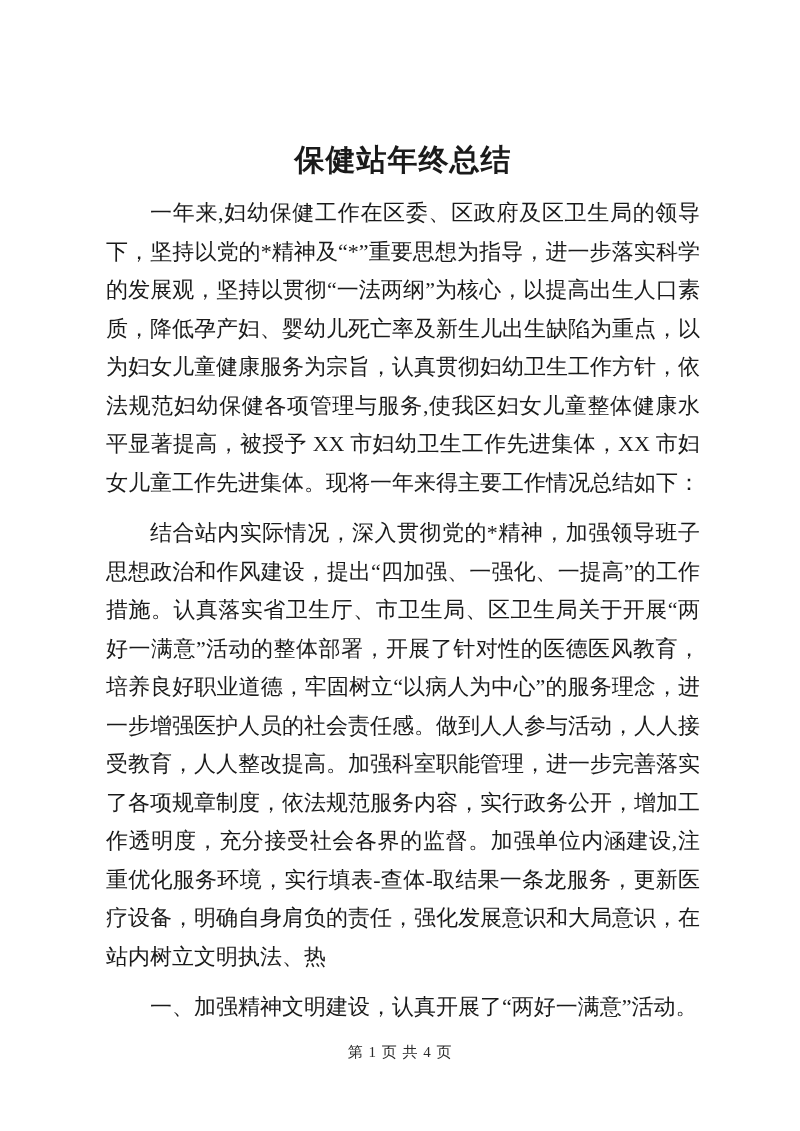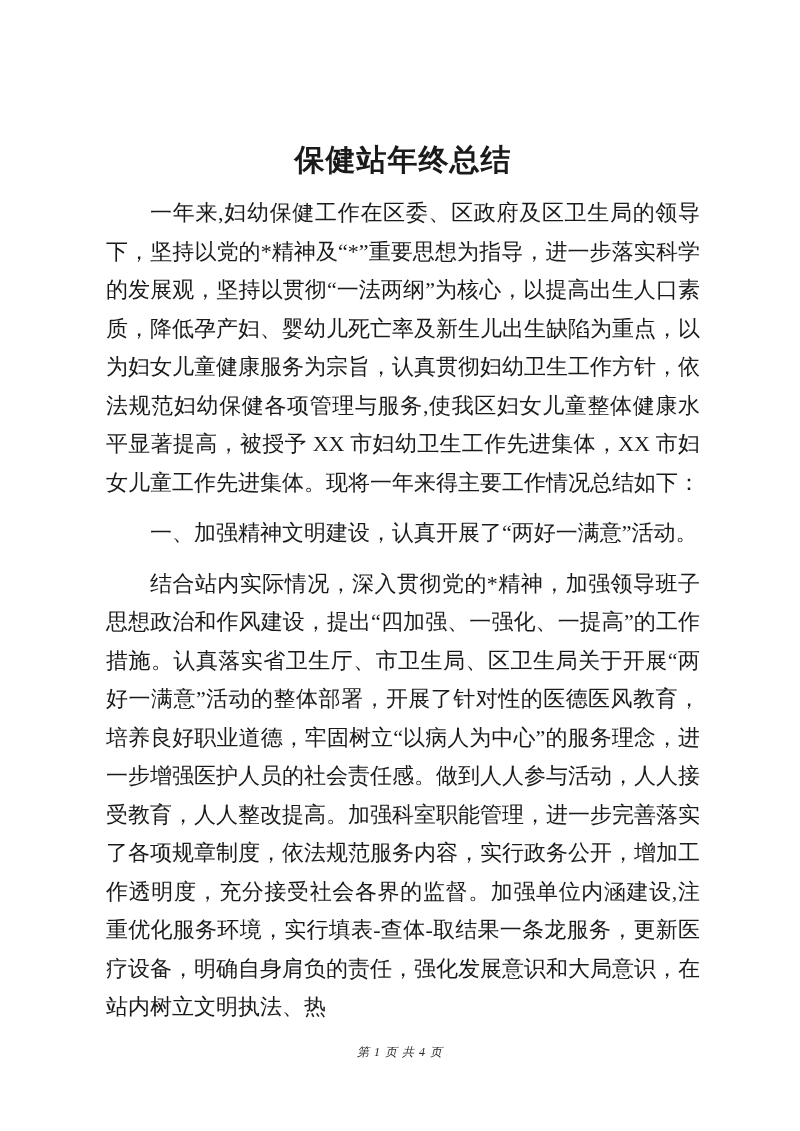--- a/index.html
+++ b/index.html
@@ -38,33 +38,32 @@
     text-align: justify;
     text-indent: 2em;
     word-break: break-all;
   }
   .footer {
     position: absolute;
     left: 0;
     top: 1041px;
     width: 100%;
     text-align: center;
-    font-size: 12px;
+    font-size: 15px;
     line-height: 22px;
     color: #2a2a2a;
     letter-spacing: 1px;
-    font-style: italic;
   }
 </style>
 </head>
 <body>
 
 <div class="page">
   <div class="content">
     <h1 class="doc-title">保健站年终总结</h1>
     <p class="para">一年来,妇幼保健工作在区委、区政府及区卫生局的领导下，坚持以党的*精神及“*”重要思想为指导，进一步落实科学的发展观，坚持以贯彻“一法两纲”为核心，以提高出生人口素质，降低孕产妇、婴幼儿死亡率及新生儿出生缺陷为重点，以为妇女儿童健康服务为宗旨，认真贯彻妇幼卫生工作方针，依法规范妇幼保健各项管理与服务,使我区妇女儿童整体健康水平显著提高，被授予 XX 市妇幼卫生工作先进集体，XX 市妇女儿童工作先进集体。现将一年来得主要工作情况总结如下：</p>
+    <p class="para">结合站内实际情况，深入贯彻党的*精神，加强领导班子思想政治和作风建设，提出“四加强、一强化、一提高”的工作措施。认真落实省卫生厅、市卫生局、区卫生局关于开展“两好一满意”活动的整体部署，开展了针对性的医德医风教育，培养良好职业道德，牢固树立“以病人为中心”的服务理念，进一步增强医护人员的社会责任感。做到人人参与活动，人人接受教育，人人整改提高。加强科室职能管理，进一步完善落实了各项规章制度，依法规范服务内容，实行政务公开，增加工作透明度，充分接受社会各界的监督。加强单位内涵建设,注重优化服务环境，实行填表-查体-取结果一条龙服务，更新医疗设备，明确自身肩负的责任，强化发展意识和大局意识，在站内树立文明执法、热</p>
     <p class="para">一、加强精神文明建设，认真开展了“两好一满意”活动。</p>
-    <p class="para">结合站内实际情况，深入贯彻党的*精神，加强领导班子思想政治和作风建设，提出“四加强、一强化、一提高”的工作措施。认真落实省卫生厅、市卫生局、区卫生局关于开展“两好一满意”活动的整体部署，开展了针对性的医德医风教育，培养良好职业道德，牢固树立“以病人为中心”的服务理念，进一步增强医护人员的社会责任感。做到人人参与活动，人人接受教育，人人整改提高。加强科室职能管理，进一步完善落实了各项规章制度，依法规范服务内容，实行政务公开，增加工作透明度，充分接受社会各界的监督。加强单位内涵建设,注重优化服务环境，实行填表-查体-取结果一条龙服务，更新医疗设备，明确自身肩负的责任，强化发展意识和大局意识，在站内树立文明执法、热</p>
   </div>
   <div class="footer">
     <span>第 1 页  共 4 页</span>
   </div>
 </div>
 
 </body></html>

